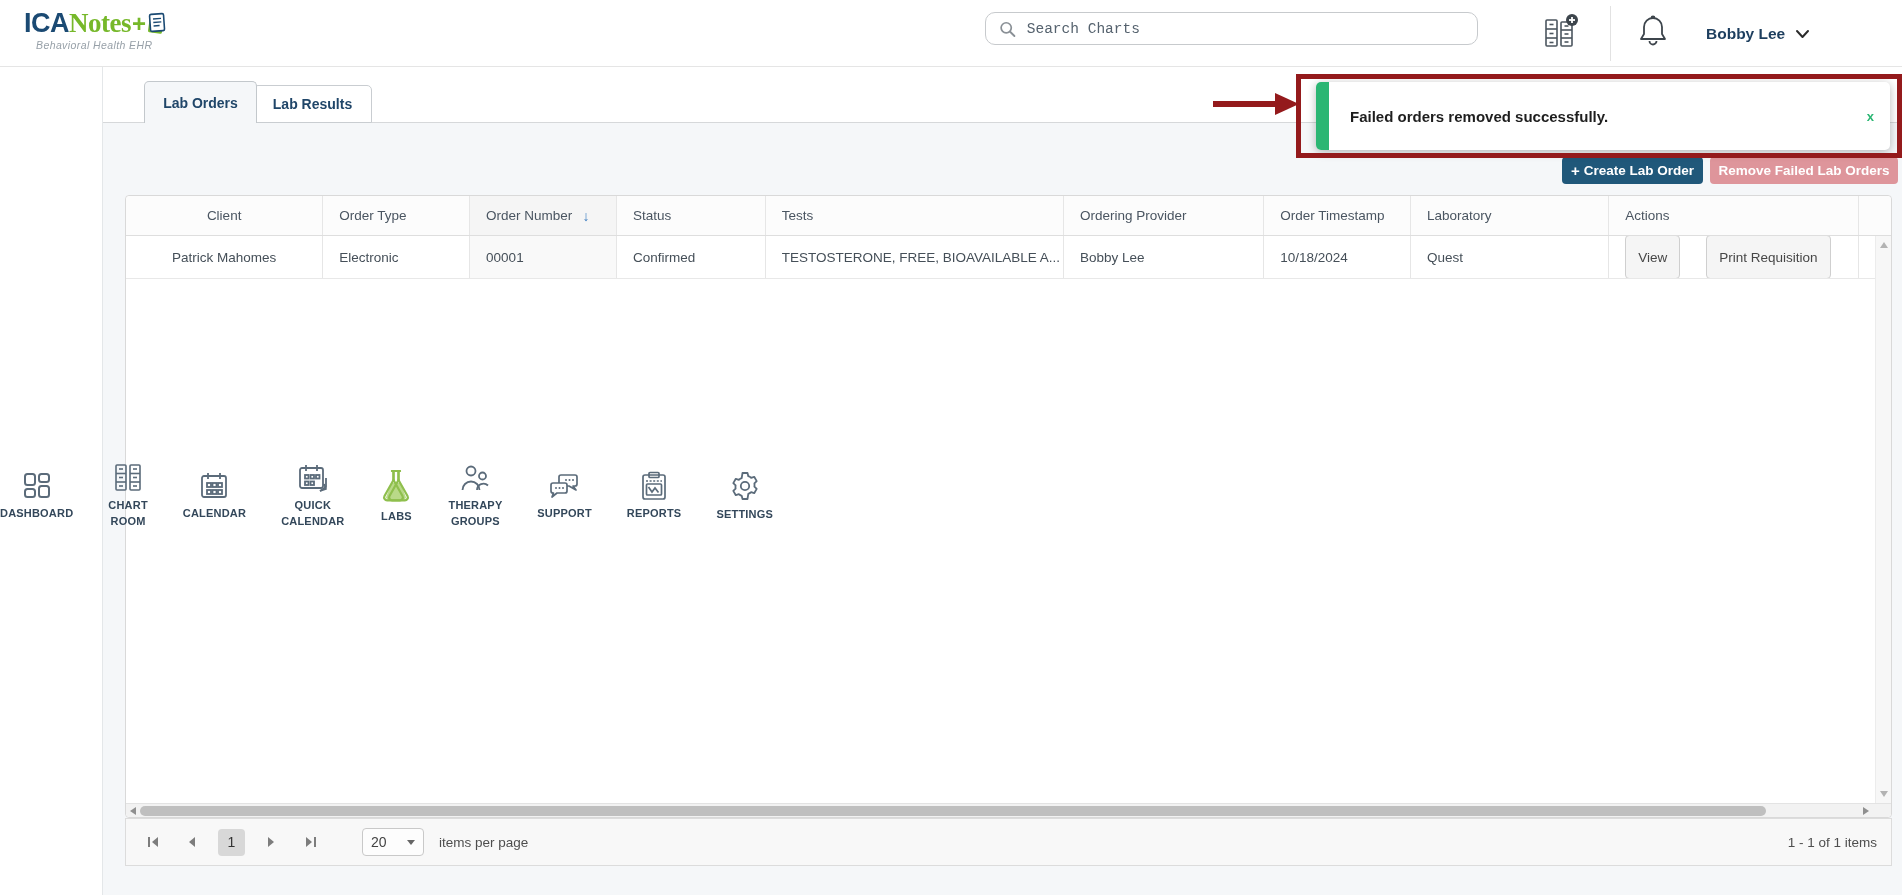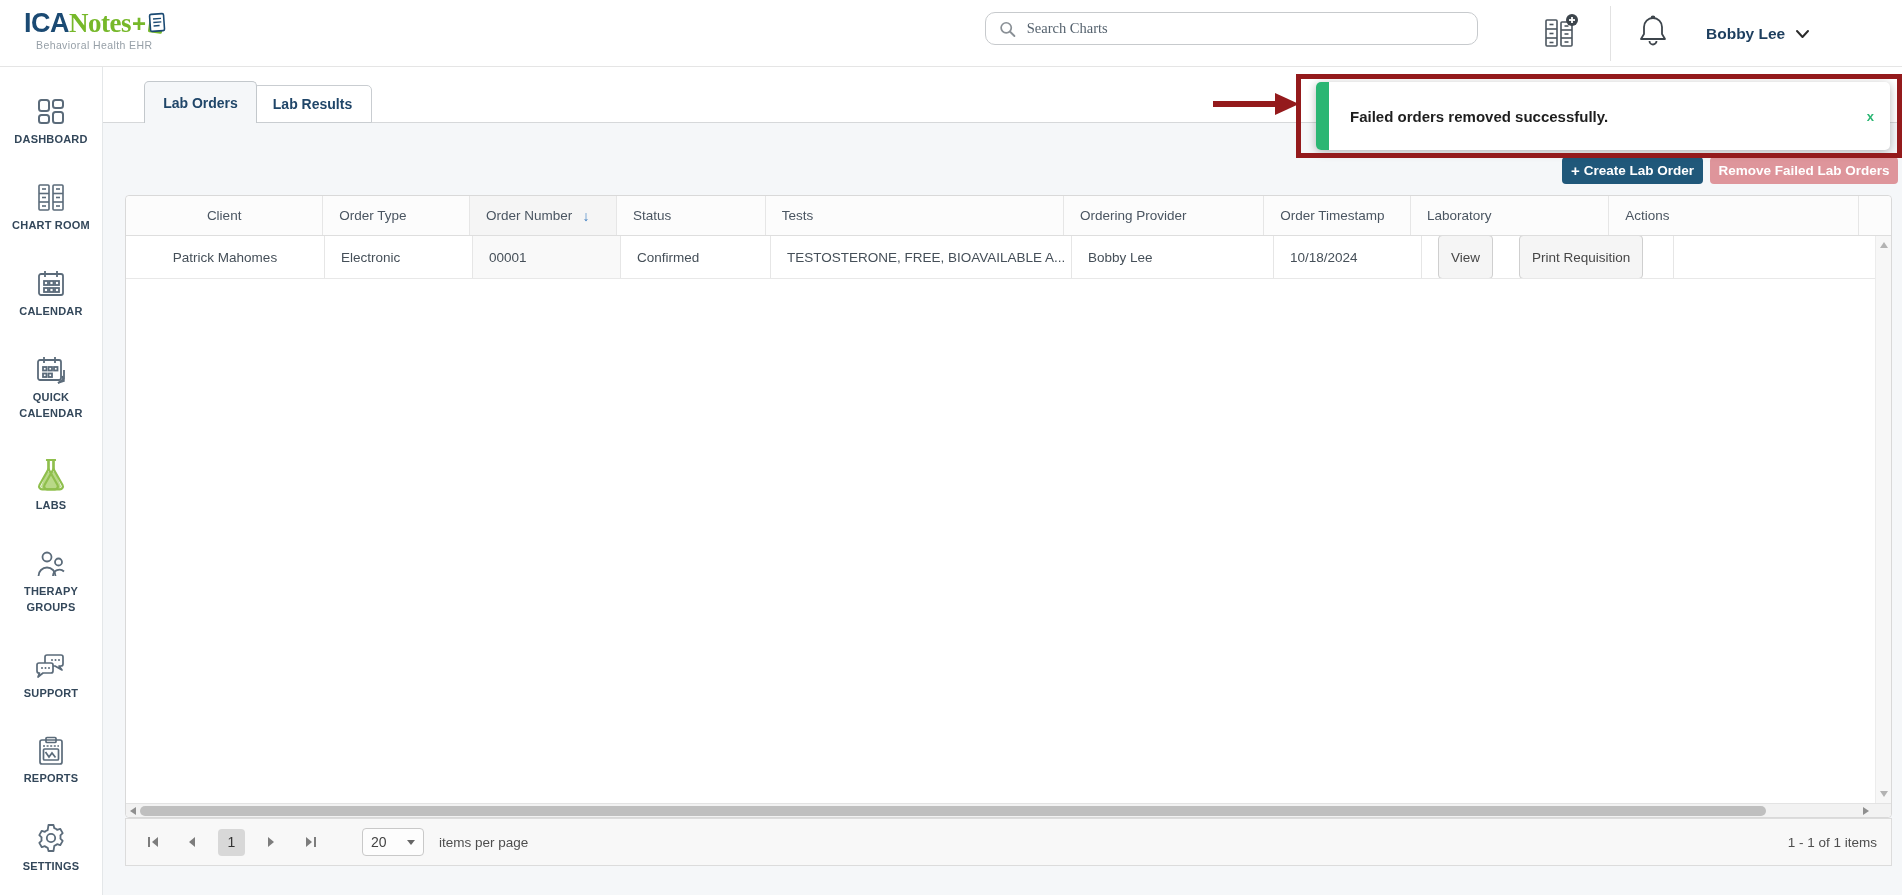--- a/index.html
+++ b/index.html
@@ -7,36 +7,36 @@
               font-family:"Liberation Sans", sans-serif; }
 
   
   #topbar { position:absolute; left:0; top:0; width:1902px; height:67px; background:#fff;
             border-bottom:1px solid #e5e5e5; z-index:5; }
   #logo { position:absolute; left:24px; top:8px; width:170px; }
   #logo .line1 { display:flex; align-items:center; font-weight:800; font-size:27px; letter-spacing:-0.5px; }
   #logo .ica { color:#1b4a73; }
   #logo .notes { color:#76b82a;font-family:Liberation Serif, serif; }
   #logo .plus { color:#76b82a; font-size:24px; margin-left:1px; font-weight:800; }
-  #logo .tagline { font-size:10.5px; color:#97a0a8; margin-top:0px; margin-left:12px; letter-spacing:0.4px; }
+  #logo .tagline { font-size:10.5px; color:#97a0a8; margin-top:0px; margin-left:12px; letter-spacing:0.4px;font-style:italic; }
   #searchbox { position:absolute; left:985px; top:12px; width:493px; height:33px; border:1px solid #c7cacd;
                border-radius:10px; background:#fff; display:flex; align-items:center; padding:0 12px; }
   #searchbox input { border:none; outline:none; font-size:14.5px; color:#14532d; width:100%;
-                     font-family:Liberation Serif, serif; background:transparent; }
+                     font-family:Liberation Mono, monospace; background:transparent; }
   #searchbox input::placeholder { color:#55626e; opacity:1; }
   #hdr-divider { position:absolute; left:1610px; top:6px; width:1px; height:55px; background:#e2e2e2; }
   #cabinet-btn { position:absolute; left:1542px; top:13px; width:38px; height:40px; cursor:pointer; }
   #bell-btn { position:absolute; left:1638px; top:13px; width:32px; height:38px; cursor:pointer; }
   #user-menu { position:absolute; left:1706px; top:0; height:67px; display:flex; align-items:center; cursor:pointer; }
   #user-menu .uname { font-size:15.5px; font-weight:bold; color:#1d3e5e; }
   #user-menu svg { margin-left:10px; }
 
   
   #sidebar { position:absolute; left:0; top:67px; width:103px; height:828px; background:#fff;
-             border-right:1px solid #e4e7e9; display:flex; flex-direction:column; align-items:center;
+             border-right:1px solid #e4e7e9; display:flex; flex-direction:row; align-items:center;
              padding-top:30px; gap:35px; z-index:4; }
   .side-item { display:flex; flex-direction:column; align-items:center; width:96px; cursor:pointer; }
   .side-item .lbl { margin-top:5px; font-size:11px; font-weight:bold; color:#33475a; text-align:center;
                     line-height:1.45; letter-spacing:0.2px; }
   .side-item svg { display:block; }
 
   
   #main { position:absolute; left:103px; top:67px; width:1799px; height:828px; background:#f5f7f9; }
   #tabstrip { position:absolute; left:0; top:0; width:100%; height:56px; background:#fff;
               border-bottom:1px solid #d6d8da; }
@@ -394,20 +394,23 @@
         </div>
       <div class="gc c4">
           <span>TESTOSTERONE, FREE, BIOAVAILABLE A...</span>
         </div>
       <div class="gc c5">
           <span>Bobby Lee</span>
         </div>
       <div class="gc c6">
           <span>10/18/2024</span>
         </div>
+      <div class="gc c7">
+          <span>Quest</span>
+        </div>
       <div class="gc c8">
         <button class="cell-btn">View</button>
         <button class="cell-btn">Print Requisition</button>
       </div>
       <div class="gc cspacer"></div>
     </div>
 
     <div id="vscroll">
       <div class="tri-up"></div>
       <div class="tri-down"></div>

